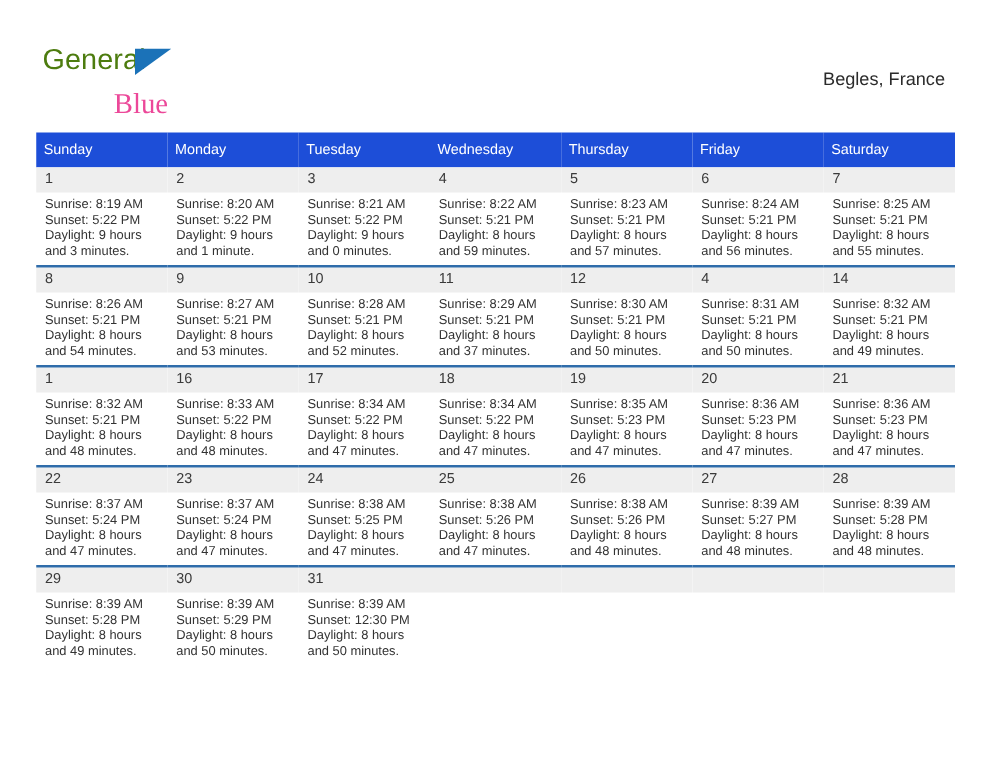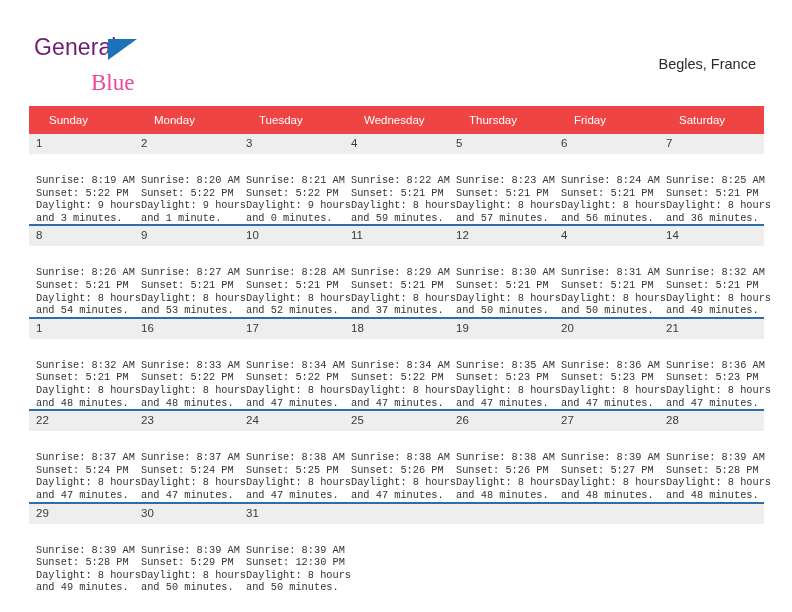--- a/index.html
+++ b/index.html
@@ -35,21 +35,21 @@
     top: 34px;
     width: 180px;
     height: 58px;
   }
   .logo-general {
     position: absolute;
     left: 0;
     top: 0;
     font-size: 23px;
     letter-spacing: 0.1px;
-    color: #701a75;
+    color: #4d7c0f;
     font-family: "Liberation Sans", sans-serif;
   }
   .logo-triangle {
     position: absolute;
     left: 74px;
     top: 5px;
     width: 0;
     height: 0;
     border-left: 29px solid #1b72b8;
     border-bottom: 21px solid transparent;
@@ -85,26 +85,26 @@
   
   .calendar {
     position: absolute;
     left: 29px;
     top: 106px;
     width: 735px;
     border-collapse: collapse;
     table-layout: fixed;
   }
   .calendar th {
-    background: #ef4444;
+    background: #1d4ed8;
     color: #ffffff;
     font-size: 11.5px;
     font-weight: normal;
     text-align: left;
-    padding: 5px 0 5px 20px;
+    padding: 5px 0 5px 6px;
     height: 18px;
     border: none;
   }
   .calendar td {
     width: 105px;
     height: 78px;
     vertical-align: top;
     padding: 0;
     border: none;
     border-top: 2px solid #2f6caa;
@@ -116,25 +116,24 @@
   .daynum {
     display: block;
     background: #eeeeee;
     font-size: 11.5px;
     color: #3a3a3a;
     padding: 3px 0 4px 7px;
     line-height: 13px;
     height: 13px;
   }
   .details {
-    padding: 20px 6px 0 7px;
+    padding: 4px 6px 0 7px;
     font-size: 10.3px;
     line-height: 12.6px;
     color: #333333;
-    font-family: Liberation Mono, monospace;
   }
   .details div {
     white-space: nowrap;
   }
   .empty .daynum {
     color: transparent;
   }
 </style>
 </head>
 <body>
@@ -222,21 +221,21 @@
               <div>Daylight: 8 hours</div>
               <div>and 56 minutes.</div>
             </div>
           </td>
           <td>
             <span class="daynum">7</span>
             <div class="details">
               <div>Sunrise: 8:25 AM</div>
               <div>Sunset: 5:21 PM</div>
               <div>Daylight: 8 hours</div>
-              <div>and 36 minutes.</div>
+              <div>and 55 minutes.</div>
             </div>
           </td>
         </tr>
         <tr>
           <td>
             <span class="daynum">8</span>
             <div class="details">
               <div>Sunrise: 8:26 AM</div>
               <div>Sunset: 5:21 PM</div>
               <div>Daylight: 8 hours</div>

